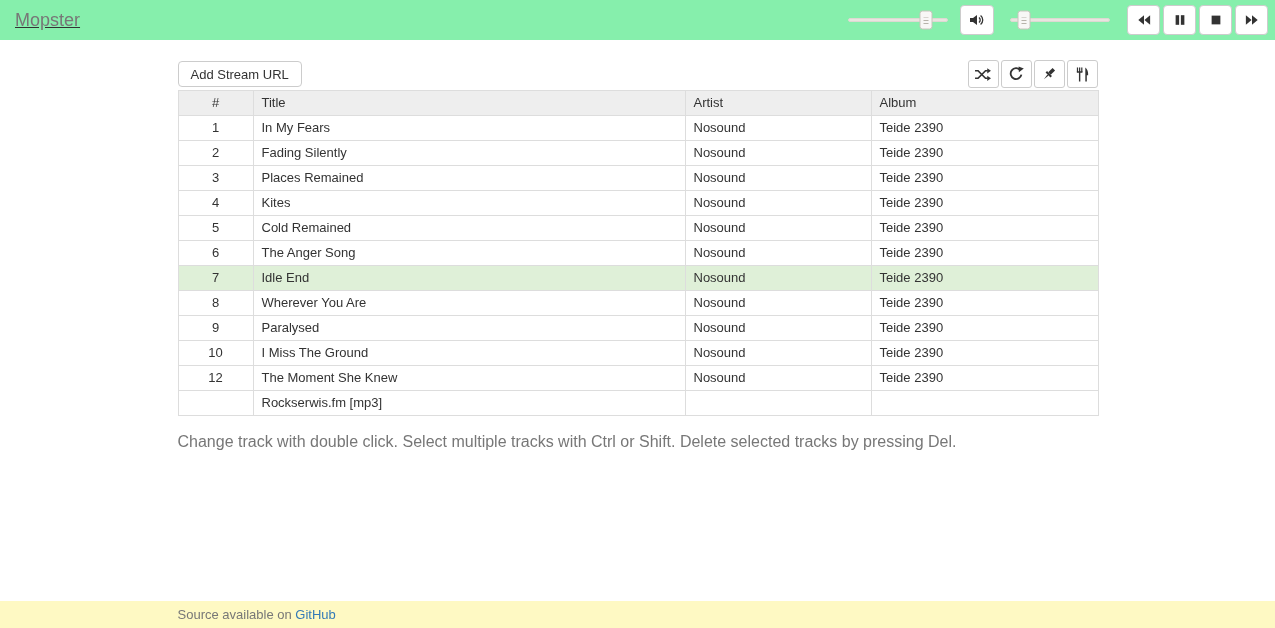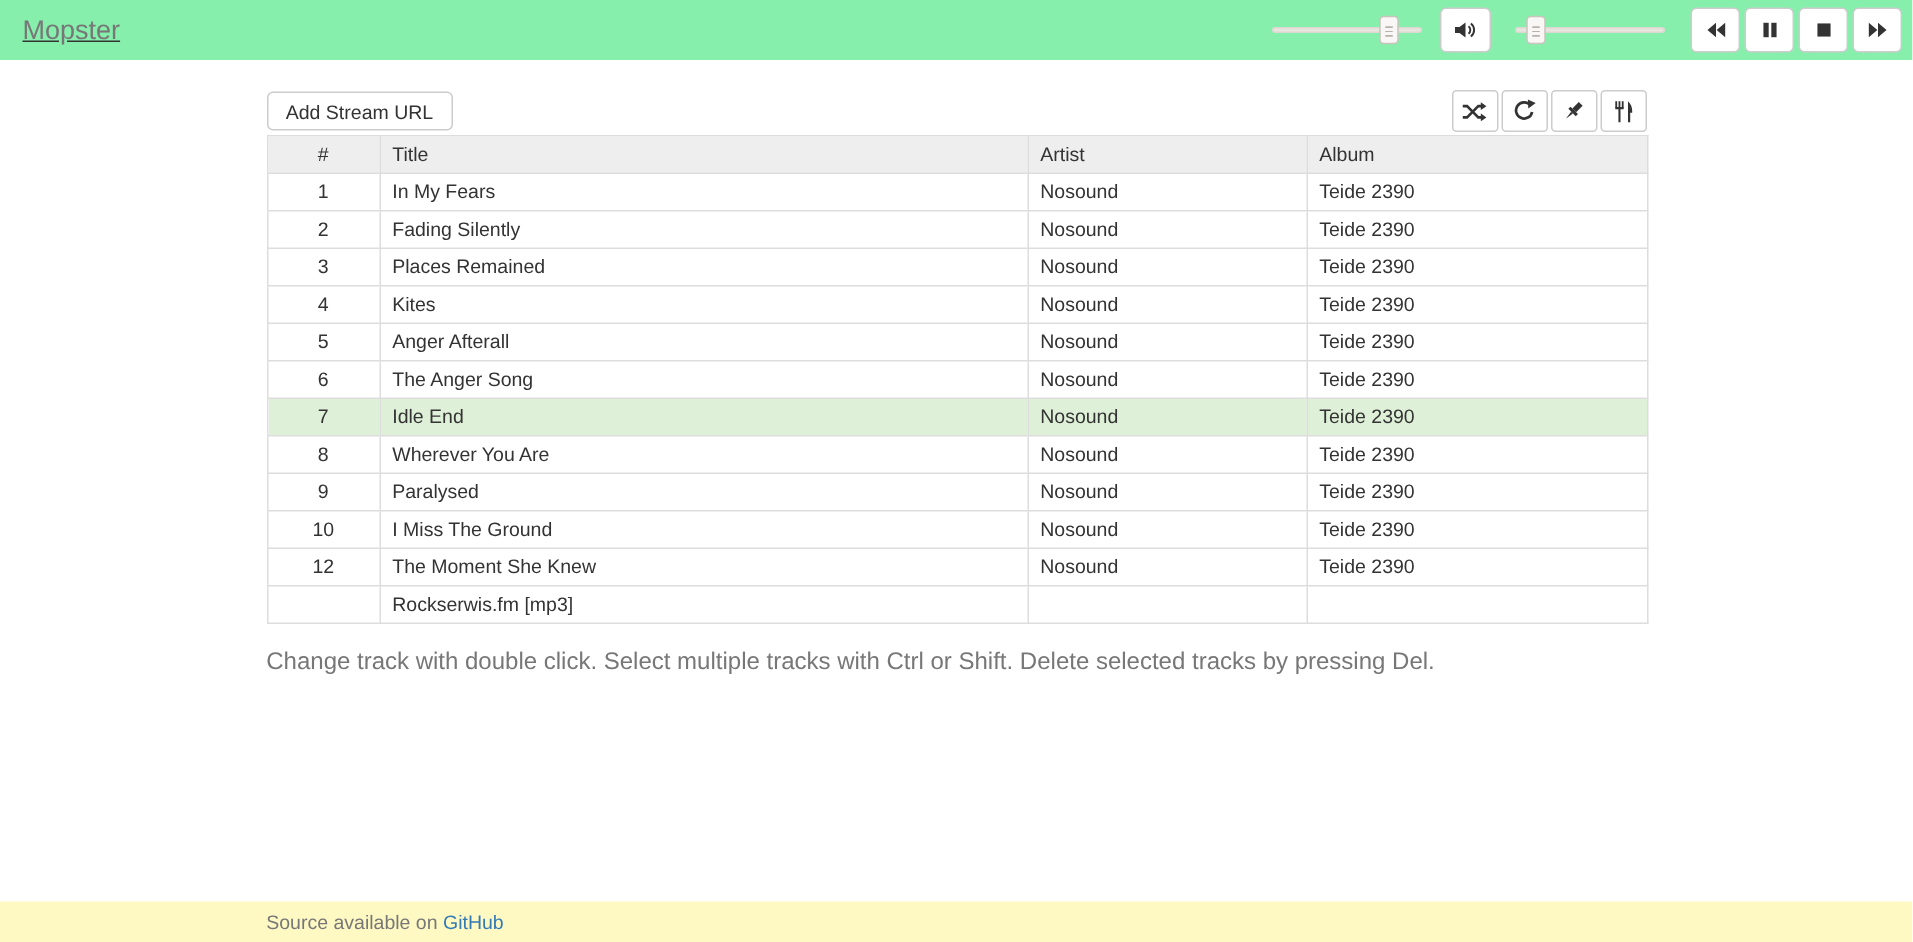--- a/index.html
+++ b/index.html
@@ -218,21 +218,21 @@
             <td>Teide 2390</td>
           </tr>
           <tr>
             <td class="num">4</td>
             <td>Kites</td>
             <td>Nosound</td>
             <td>Teide 2390</td>
           </tr>
           <tr>
             <td class="num">5</td>
-            <td>Anger Afterall</td>
+            <td>Cold Remained</td>
             <td>Nosound</td>
             <td>Teide 2390</td>
           </tr>
           <tr>
             <td class="num">6</td>
             <td>The Anger Song</td>
             <td>Nosound</td>
             <td>Teide 2390</td>
           </tr>
           <tr class="selected">

